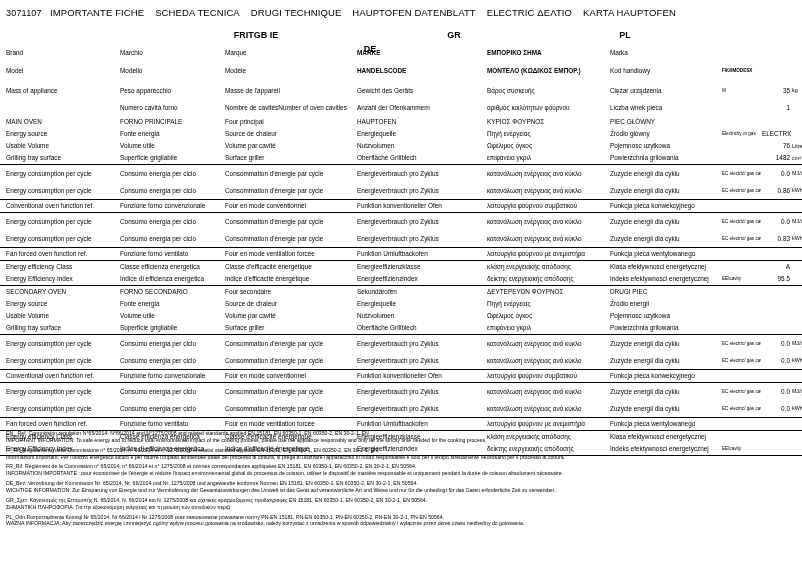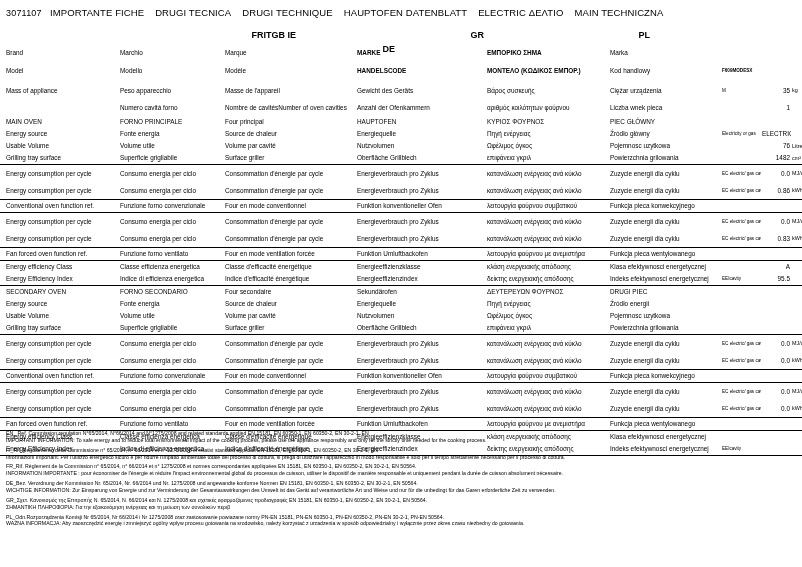--- a/index.html
+++ b/index.html
@@ -44,21 +44,21 @@
     letter-spacing: .1px;
     white-space: nowrap;
   }
   .head-titles span { margin-right: 11px; }
 
   
   .lang-head {
     position: absolute;
     font-weight: bold;
     font-size: 9px;
-    text-align: right;
+    text-align: center;
   }
   #lang-fritgbie { left: 216px; top: 30px; width: 80px; }
   #lang-de       { left: 345px; top: 44px; width: 50px; }
   #lang-gr       { left: 424px; top: 30px; width: 60px; }
   #lang-pl       { left: 600px; top: 30px; width: 50px; }
 
   
   table.main {
     position: absolute;
     top: 44px;
@@ -114,21 +114,21 @@
   .notes .gap { height: 3px; }
 </style>
 </head>
 <body>
 
 <div class="sheet">
 
   <div class="head-row">
     <div class="doc-code">3071107</div>
     <div class="head-titles">
-      <span>IMPORTANTE FICHE</span><span>DRUGI TECNICA</span><span>DRUGI TECHNIQUE</span><span>HAUPTOFEN DATENBLATT</span><span>ELECTRIC ΔΕΛΤΙΟ</span><span>MAIN TECHNICZNA</span>
+      <span>IMPORTANTE FICHE</span><span>SCHEDA TECNICA</span><span>DRUGI TECHNIQUE</span><span>HAUPTOFEN DATENBLATT</span><span>ELECTRIC ΔΕΛΤΙΟ</span><span>KARTA HAUPTOFEN</span>
     </div>
   </div>
 
   <div class="lang-head" id="lang-fritgbie">FRITGB IE</div>
   <div class="lang-head" id="lang-de">DE</div>
   <div class="lang-head" id="lang-gr">GR</div>
   <div class="lang-head" id="lang-pl">PL</div>
 
   <table class="main topgrid">
     <tbody>

